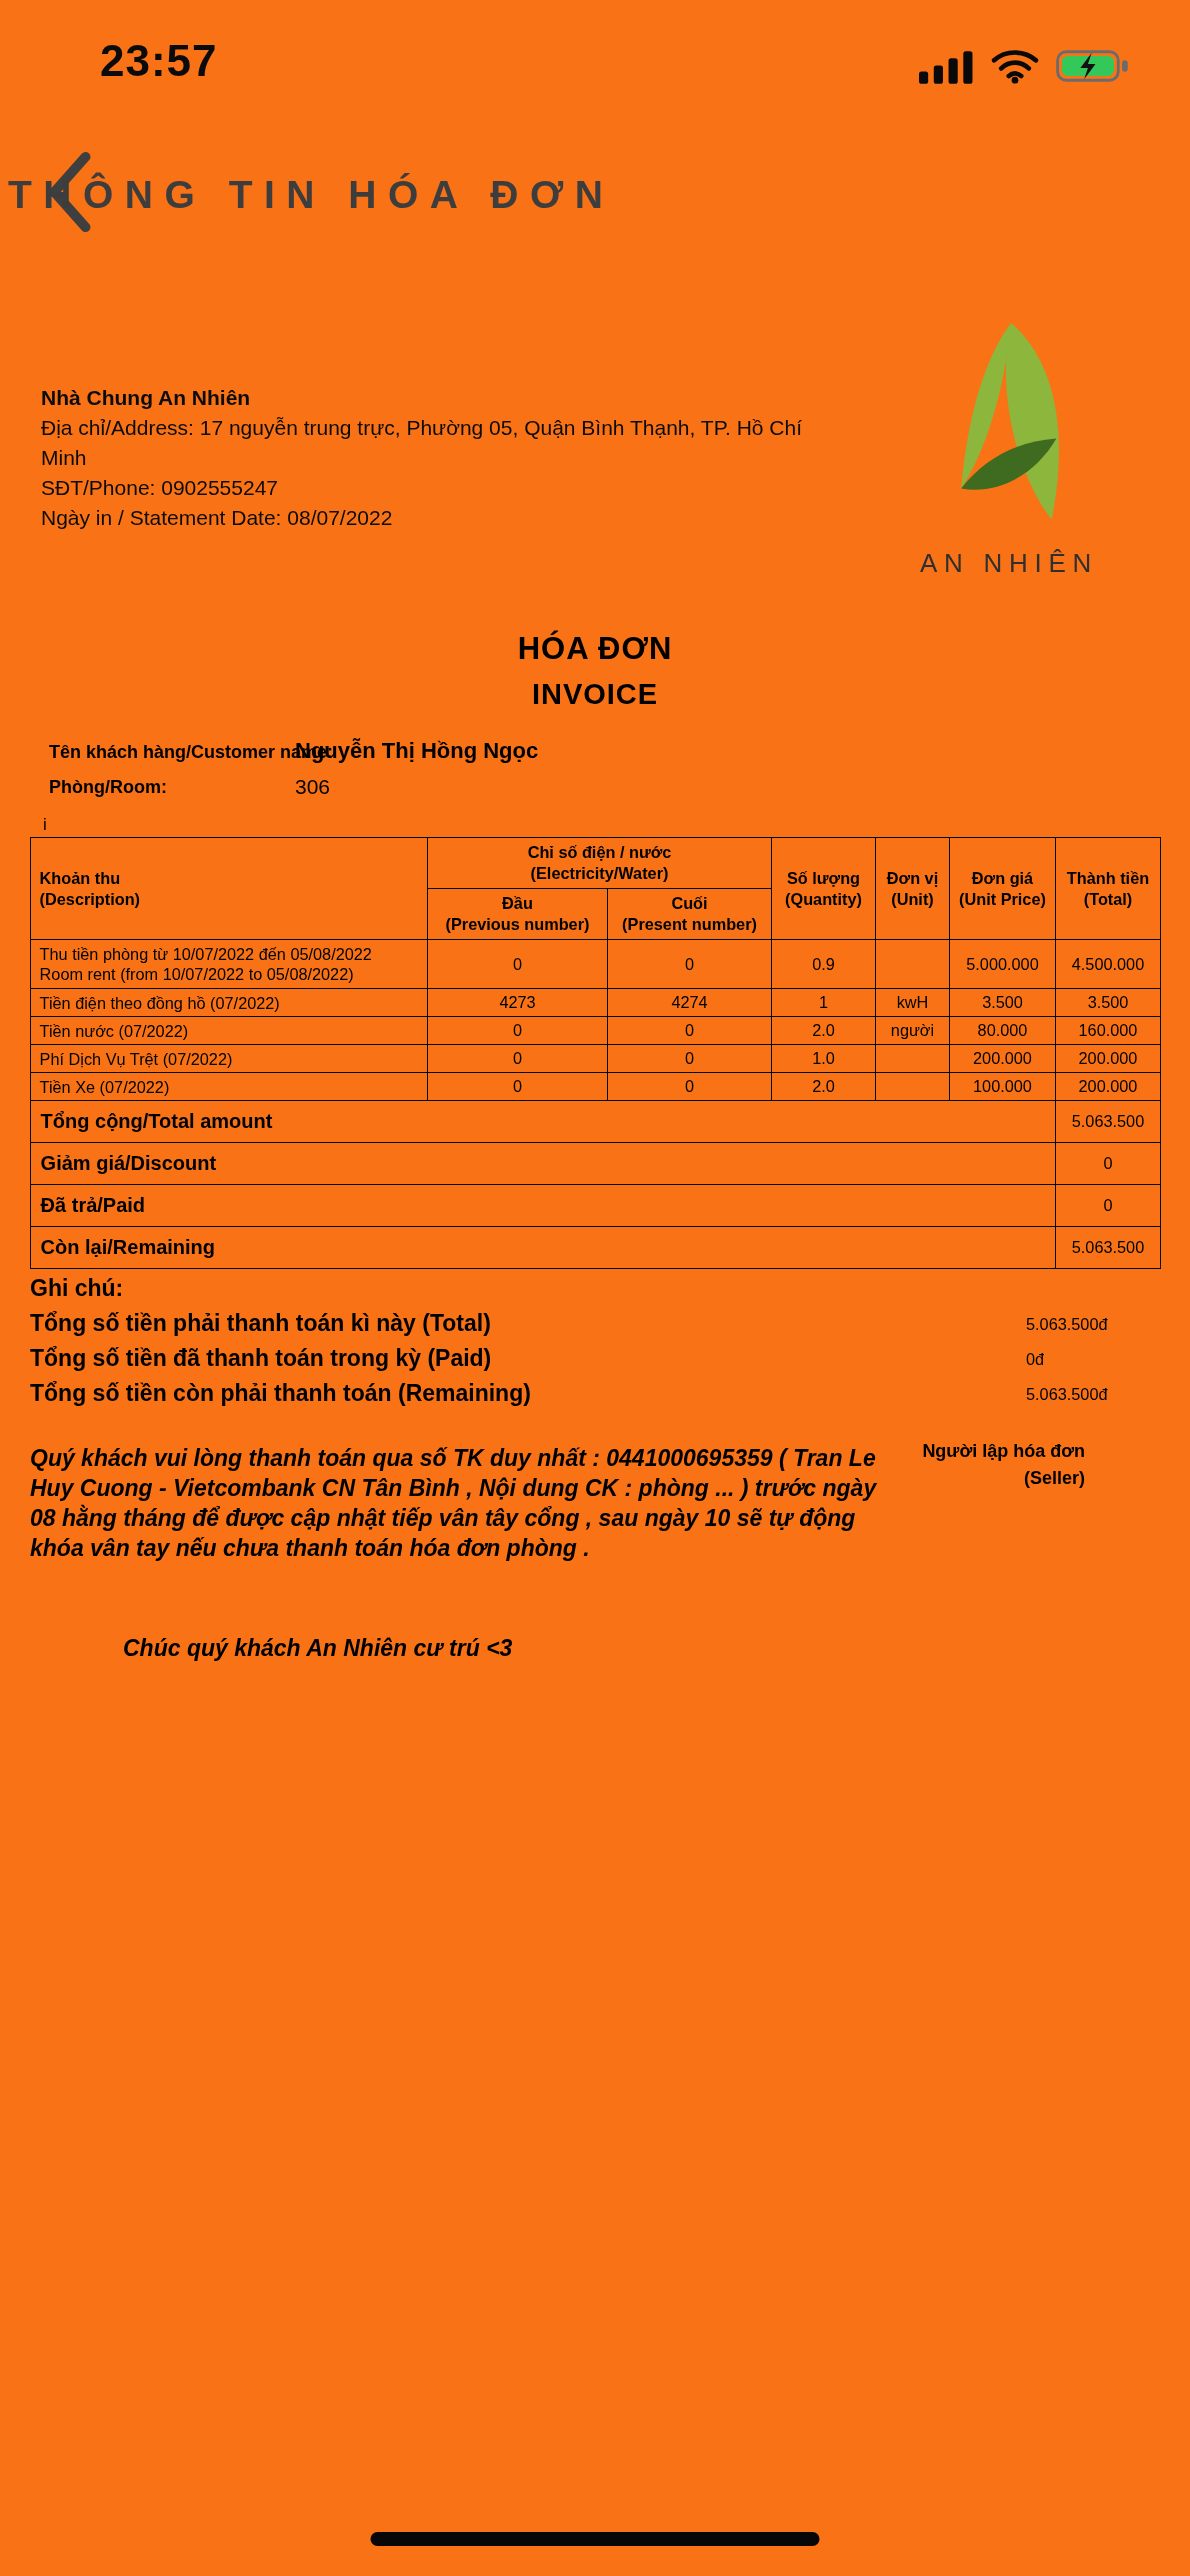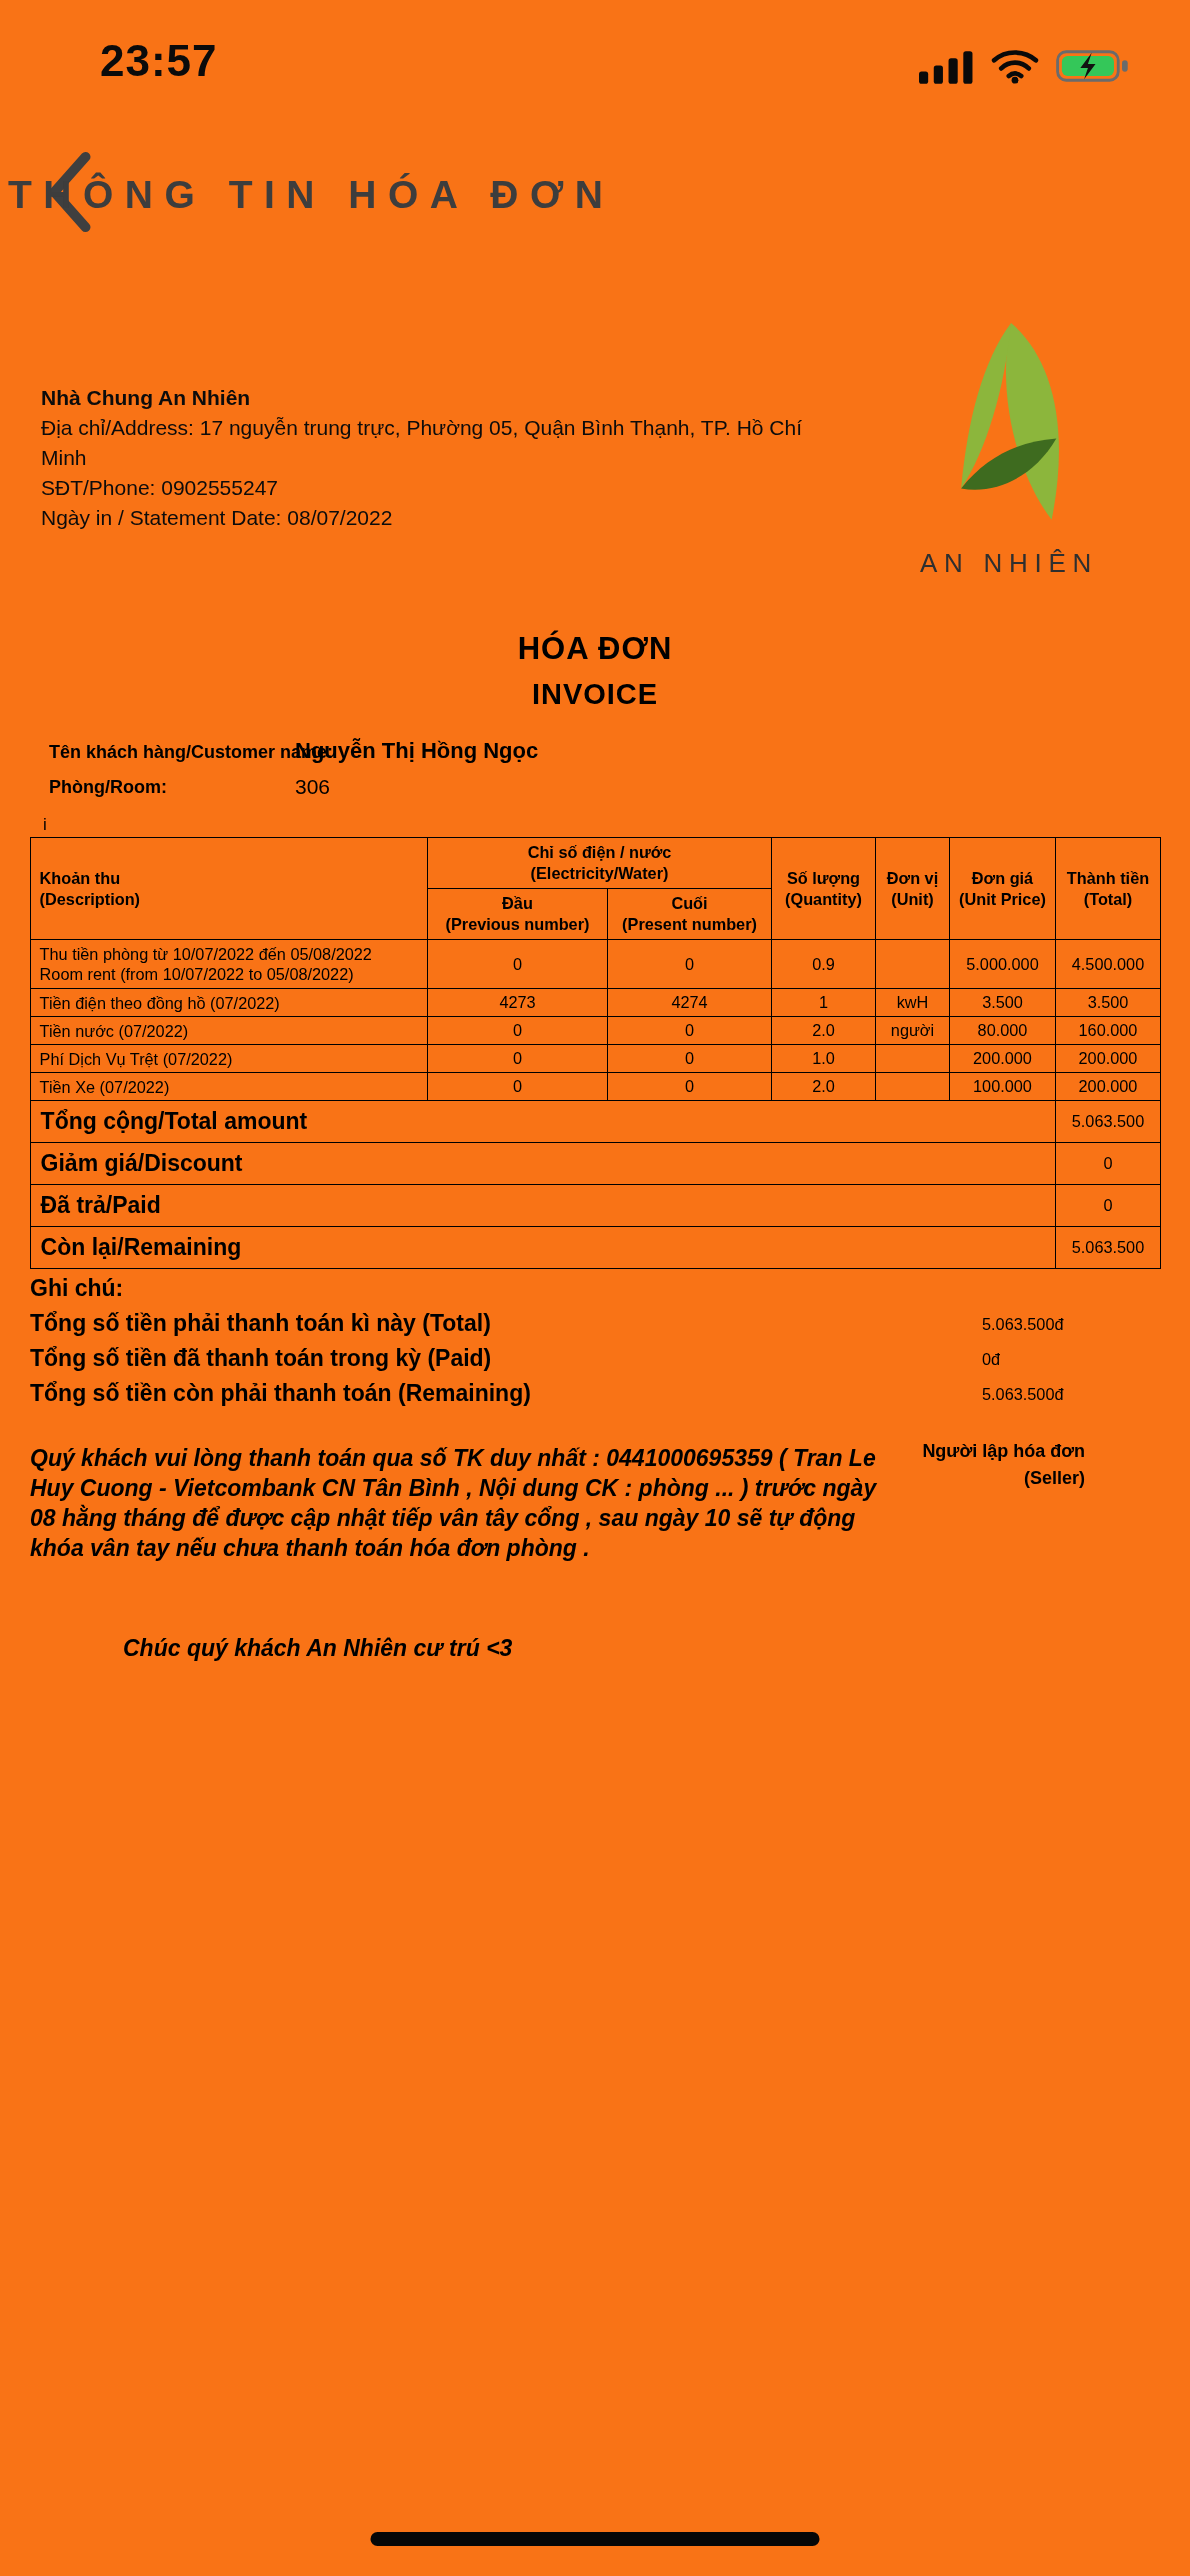--- a/index.html
+++ b/index.html
@@ -62,30 +62,30 @@
     font-size:16.3px; padding:1.9px 3.8px; overflow:hidden;
   }
   .invoice-table th { font-weight:bold; line-height:21px; height:51px; }
   .invoice-table th.desc-h { text-align:left; padding-left:8.6px; }
   .invoice-table td.desc { text-align:left; padding-left:8.6px; line-height:20px; }
   tr.row-first { height:49px; }
   tr.row { height:28px; }
   tr.summary { height:42px; }
   tr.summary td.sum-label {
     text-align:left; padding-left:9.6px;
-    font-size:23px; font-weight:bold;
+    font-size:20px; font-weight:bold;
   }
   tr.summary td.sum-value { font-weight:normal; font-size:16.3px; }
 
   
   .notes { position:absolute; left:30px; top:1271px; width:1131px; }
   .note-title { font-size:23px; font-weight:bold; line-height:35px; }
   .note-line { position:relative; line-height:35px; height:35px; }
   .note-label { font-size:23px; font-weight:bold; }
-  .note-value { position:absolute; left:952px; top:8.6px; font-size:16.3px; line-height:19px; }
+  .note-value { position:absolute; left:996px; top:8.6px; font-size:16.3px; line-height:19px; }
   .in-words { font-size:23px; line-height:35px; }
 
   
   .payment {
     position:absolute; left:30px; top:1443px; width:847px;
     font-size:23px; font-weight:bold; font-style:italic; line-height:30px;
   }
   .closing {
     position:absolute; left:123px; top:1635px;
     font-size:23px; font-weight:bold; font-style:italic;

